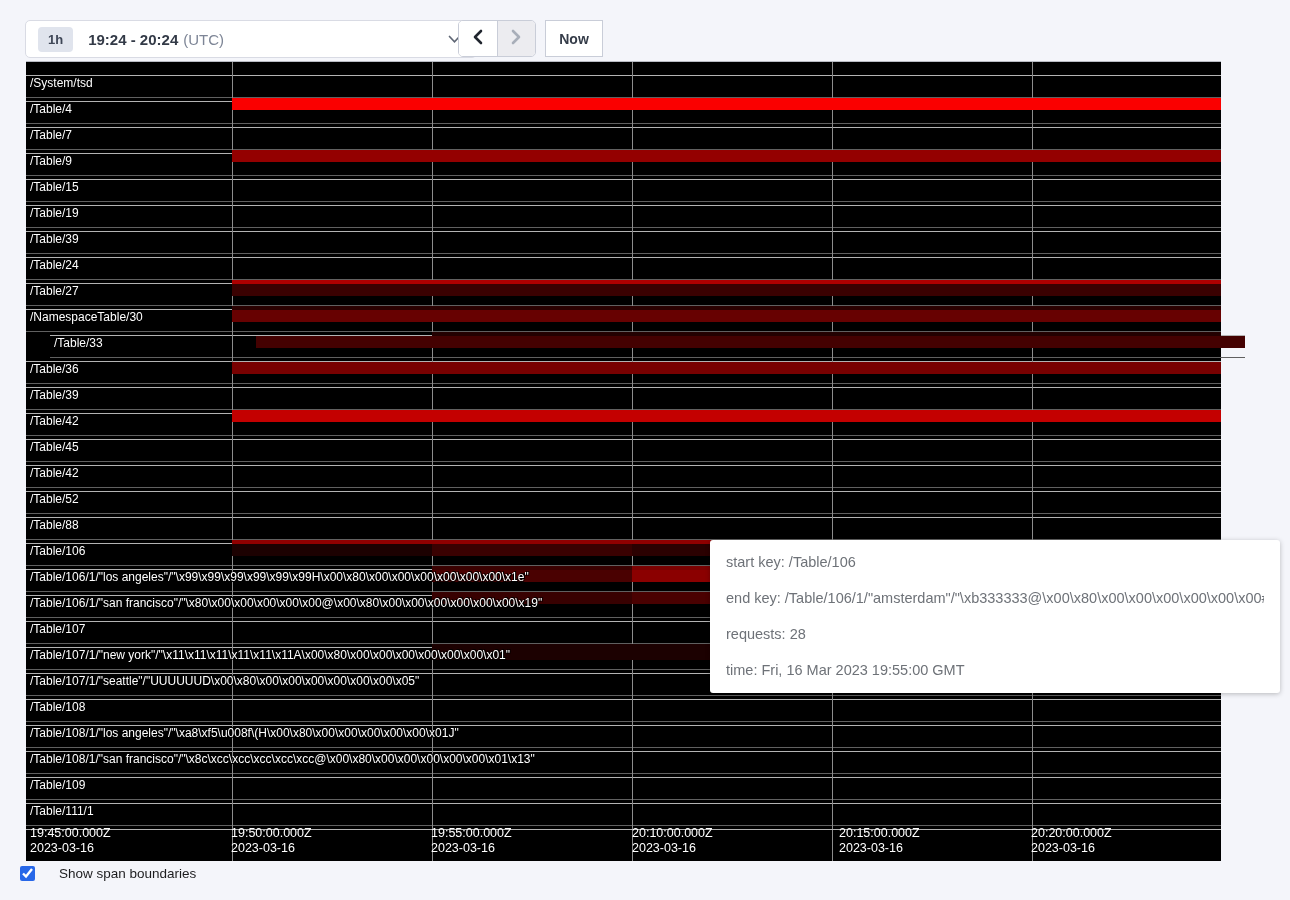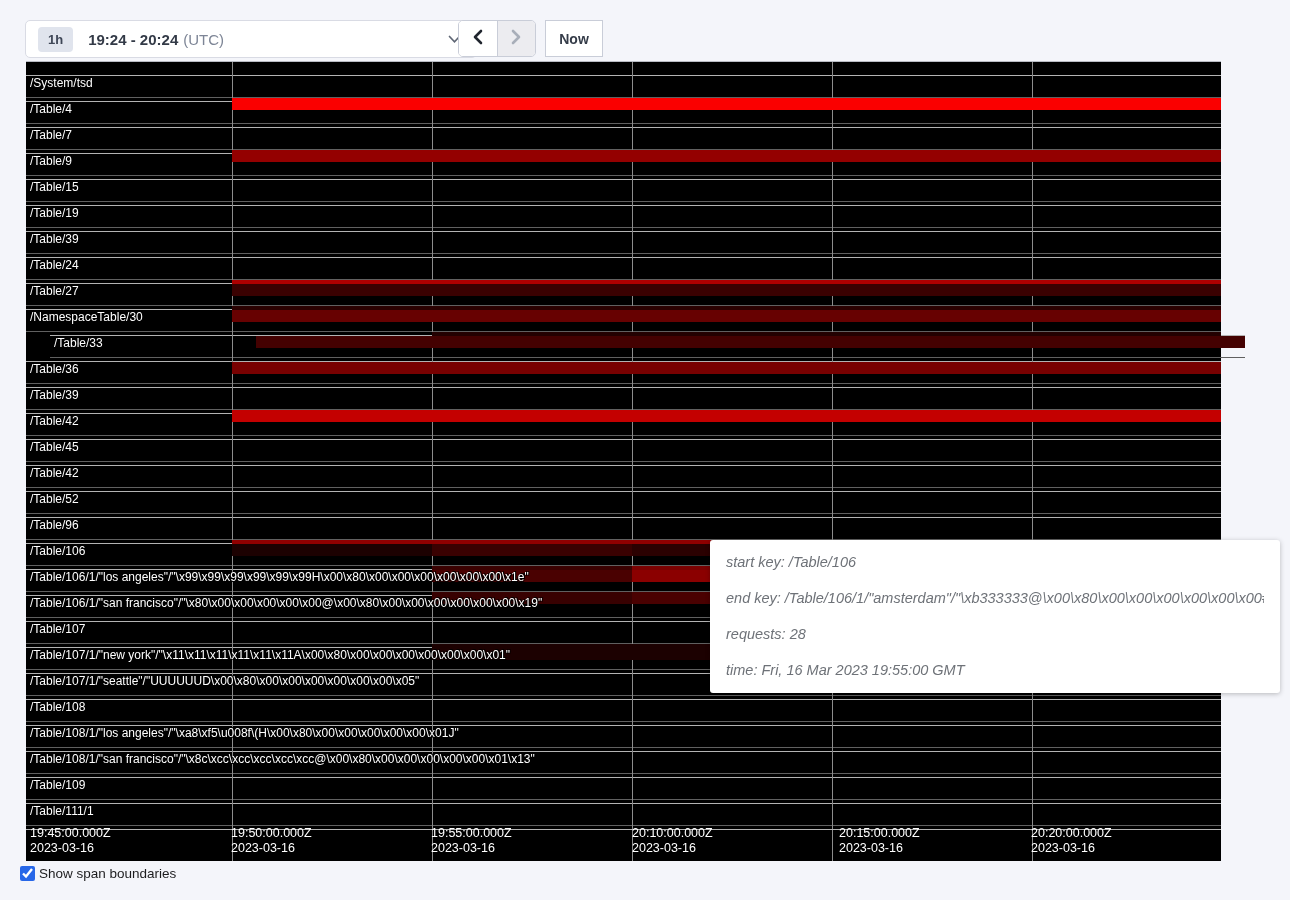--- a/index.html
+++ b/index.html
@@ -53,29 +53,29 @@
   .hm-vline{position:absolute;top:0;width:1px;height:100%;background:#8c8c8c;z-index:1;}
   .hm-endline{position:absolute;left:0;width:100%;height:1px;background:#b3b3b3;z-index:1;}
   .hm-tick{position:absolute;z-index:4;color:#fff;font-size:12.5px;line-height:15px;white-space:nowrap;}
   
   .tooltip{
     position:absolute;left:710px;top:540px;width:570px;height:153px;
     background:#fff;border-radius:3px;z-index:20;
     box-shadow:0 1px 5px rgba(0,0,0,.25);
     box-sizing:border-box;padding:14px 16px;
     display:flex;flex-direction:column;gap:20px;
-    font-size:14.5px;color:#6e7278;font-style:italic;
+    font-size:14.5px;color:#6e7278;
   }
   .tooltip div{white-space:nowrap;overflow:hidden;}
   
   .footer-check{
     position:absolute;left:20px;top:866px;display:flex;align-items:center;
   }
   .footer-check input{width:15px;height:15px;margin:0 4px 0 0;accent-color:#2767e8;cursor:pointer;}
-  .footer-check label{font-size:13.5px;color:#1c1c1e;cursor:pointer;}
+  .footer-check label{font-size:13.5px;color:#1c1c1e;cursor:pointer;margin-left:20px;}
 </style>
 </head>
 <body>
 
 <div class="range-select">
   <span class="range-badge">1h</span>
   <span class="range-text">19:24 - 20:24</span>
   <span class="range-tz">(UTC)</span>
   <span class="range-caret">
     <svg width="13" height="9" viewBox="0 0 13 9">
@@ -224,21 +224,21 @@
       <div class="hm-sub b"></div>
     </div>
     <div class="hm-span" style="top: 429px;">
       <div class="hm-sub a">
         <div class="hm-label">/Table/52</div>
       </div>
       <div class="hm-sub b"></div>
     </div>
     <div class="hm-span" style="top: 455px;">
       <div class="hm-sub a">
-        <div class="hm-label">/Table/96</div>
+        <div class="hm-label">/Table/88</div>
       </div>
       <div class="hm-sub b">
         <div class="hm-band" style="left: 206px; width: 989px; background: rgb(143, 0, 0);"></div>
       </div>
     </div>
     <div class="hm-span" style="top: 481px;">
       <div class="hm-sub a">
         <div class="hm-band" style="left: 206px; width: 200px; background: rgb(28, 1, 1);"></div>
         <div class="hm-band" style="left: 406px; width: 200px; background: rgb(58, 1, 1);"></div>
         <div class="hm-band" style="left: 606px; width: 589px; background: rgb(43, 1, 1);"></div>

